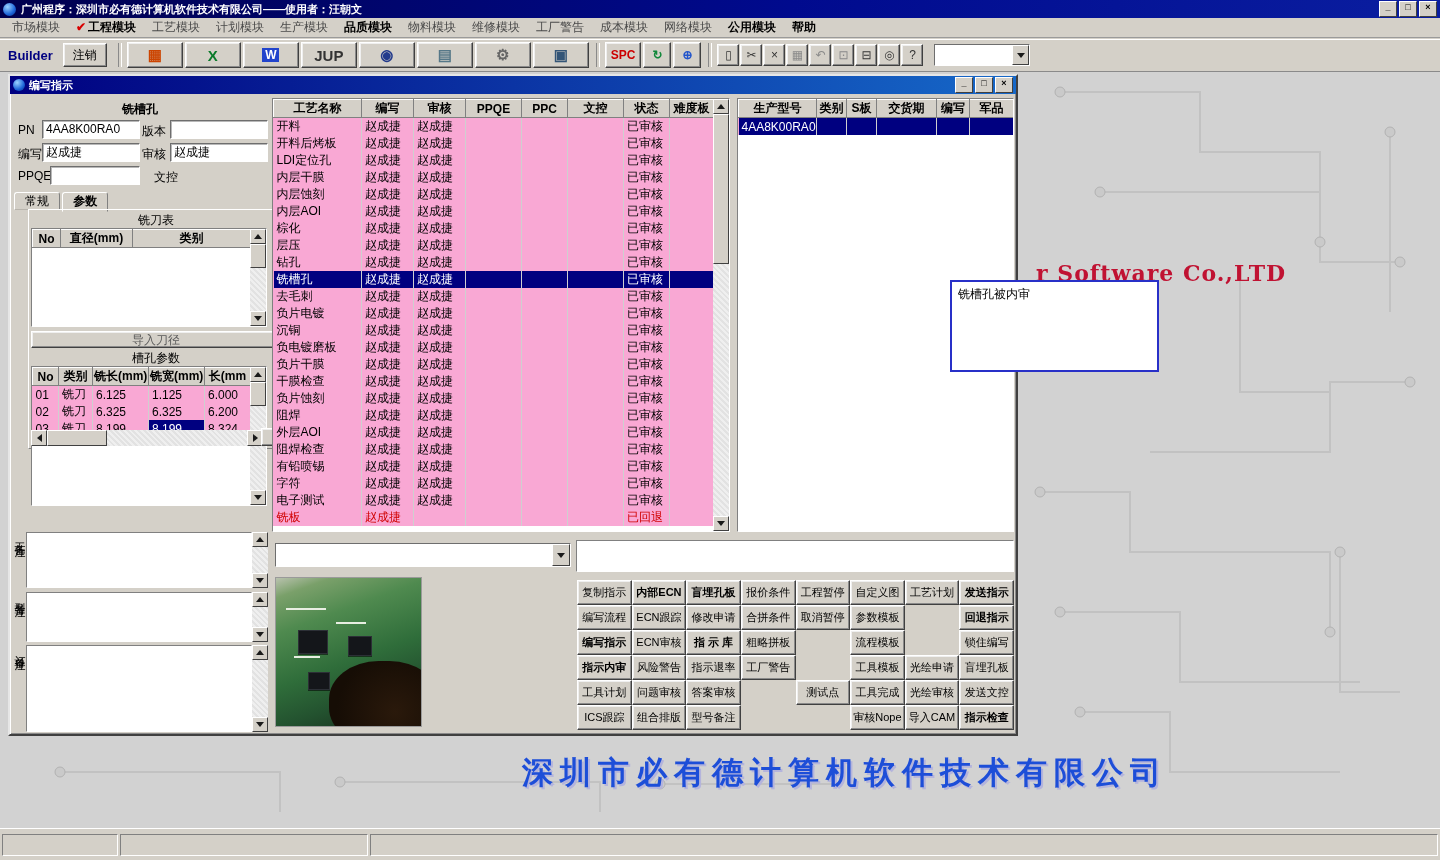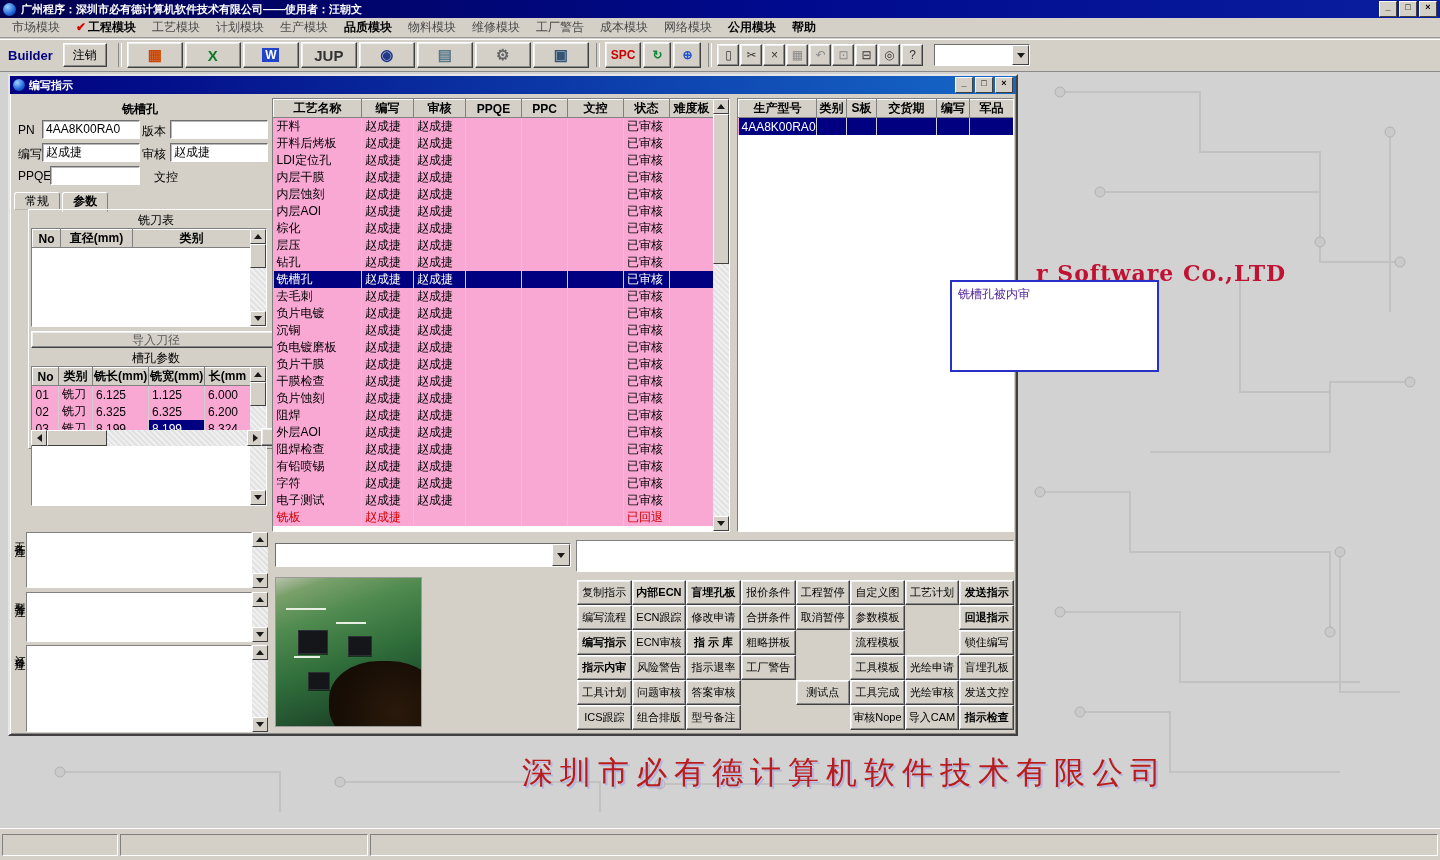--- a/index.html
+++ b/index.html
@@ -44,22 +44,22 @@
   .toolbar-combo{width:94px;height:20px;background:#fff;border:1px solid;
     border-color:#6e6e6e #fff #fff #6e6e6e;margin-left:10px;position:relative;}
   .combo-btn{position:absolute;right:0;top:0;width:17px;height:100%;background:#d4d0c8;
     border:1px solid;border-color:#fff #404040 #404040 #fff;display:flex;align-items:center;justify-content:center;box-sizing:border-box;}
 
   
   .client{position:absolute;left:0;top:72px;width:1440px;height:756px;background:#d2d2d2;overflow:hidden;}
   .circuit{position:absolute;left:0;top:0;}
   .bg-red-text{position:absolute;left:1036px;top:188px;font-family:"DejaVu Serif",serif;
     font-weight:bold;font-size:22px;color:#c01232;letter-spacing:1px;white-space:nowrap;}
-  .company-text{position:absolute;left:522px;top:680px;font-weight:normal;font-size:31px;
-    color:#b91c1c;letter-spacing:7px;white-space:nowrap;text-shadow:2px 2px 0 #b4b4dc;}
+  .company-text{position:absolute;left:522px;top:680px;font-weight:bold;font-size:31px;
+    color:#1d4ed8;letter-spacing:7px;white-space:nowrap;text-shadow:2px 2px 0 #b4b4dc;}
 
   
   .child{position:absolute;left:8px;top:2px;width:1010px;height:662px;background:#d4d0c8;
     border:2px solid;border-color:#e6e6e6 #404040 #404040 #e6e6e6;
     box-shadow:inset 1px 1px 0 #fff,inset -1px -1px 0 #8a8a8a;box-sizing:border-box;z-index:2;}
   .child-title{height:18px;background:linear-gradient(90deg,#000080,#1668c8);
     color:#fff;font-weight:bold;font-size:11px;display:flex;align-items:center;padding:0 3px;}
   .child-icon{width:12px;height:12px;border-radius:50%;
     background:radial-gradient(circle at 35% 30%,#9ad2ff,#1c64d8 60%,#062a80);margin-right:4px;}
   .child-body{position:absolute;left:2px;top:20px;width:1002px;height:638px;}
@@ -139,21 +139,21 @@
   .silk{position:absolute;background:#e8eee2;height:2px;}
   .actions{position:absolute;left:565px;top:484px;width:437px;height:150px;
     display:grid;grid-template-columns:repeat(8,1fr);grid-auto-rows:25px;}
   .act{font-size:11px;display:flex;align-items:center;justify-content:center;
     white-space:nowrap;overflow:hidden;padding:0;}
   .act.bold{font-weight:bold;}
   .act.empty{background:transparent;border:none;box-shadow:none;}
 
   
   .tooltip{position:absolute;left:950px;top:208px;width:209px;height:92px;background:#fff;
-    border:2px solid #2830c8;color:#4c1d95;padding:4px 6px;box-sizing:border-box;font-size:12px;z-index:5;}
+    border:2px solid #2830c8;color:#000000;padding:4px 6px;box-sizing:border-box;font-size:12px;z-index:5;}
 
   
   .statusbar{position:absolute;left:0;top:828px;width:1440px;height:32px;background:#d4d0c8;border-top:1px solid #fff;}
   .sb-panel{position:absolute;top:5px;height:22px;border:1px solid;border-color:#808080 #fff #fff #808080;box-sizing:border-box;}
 </style>
 </head>
 <body>
 
 <div class="app">
 

